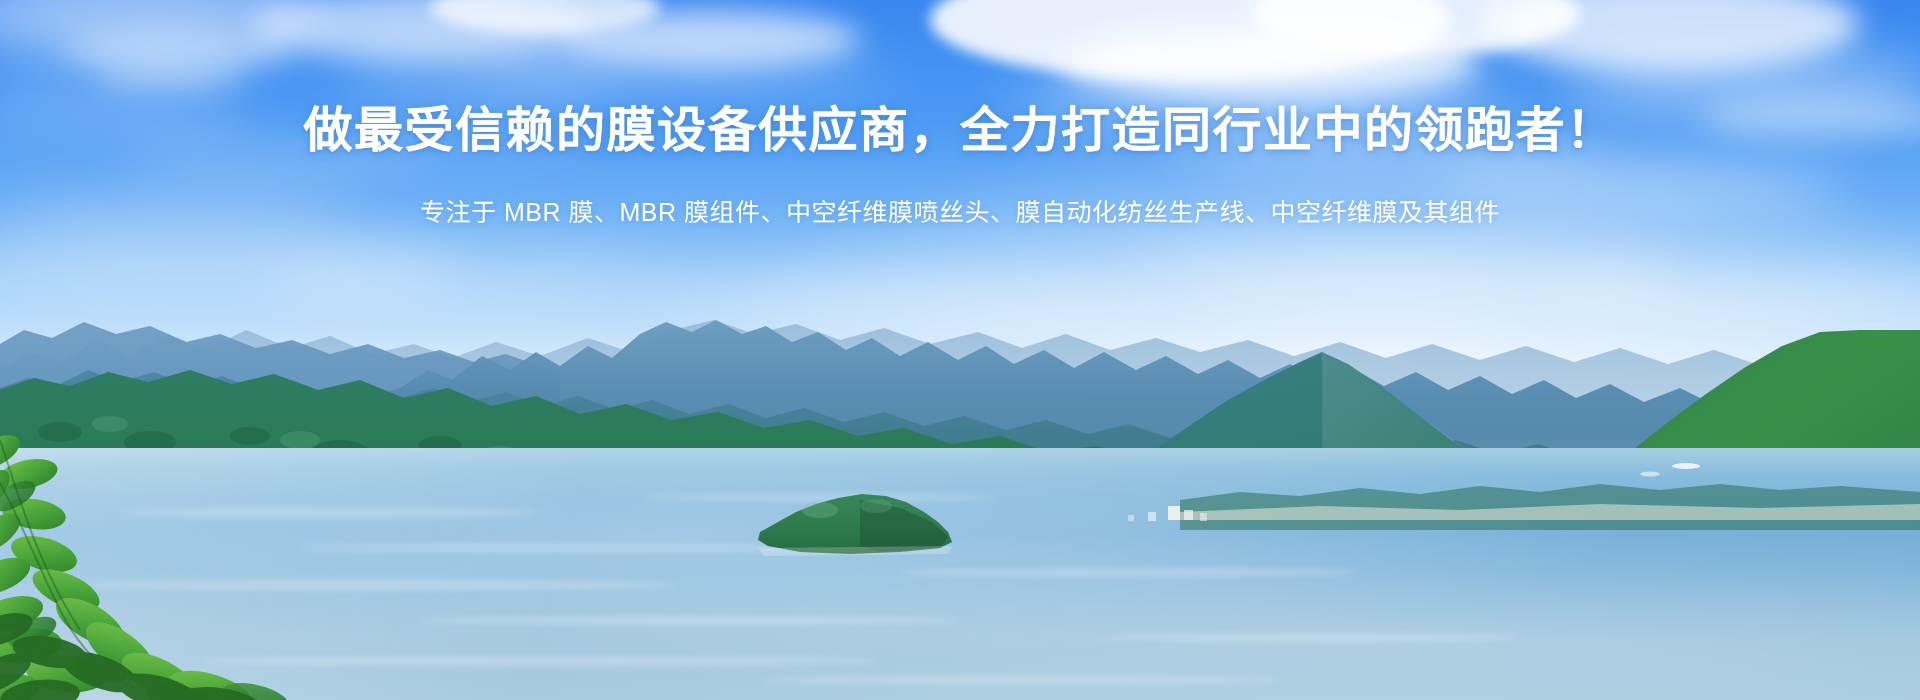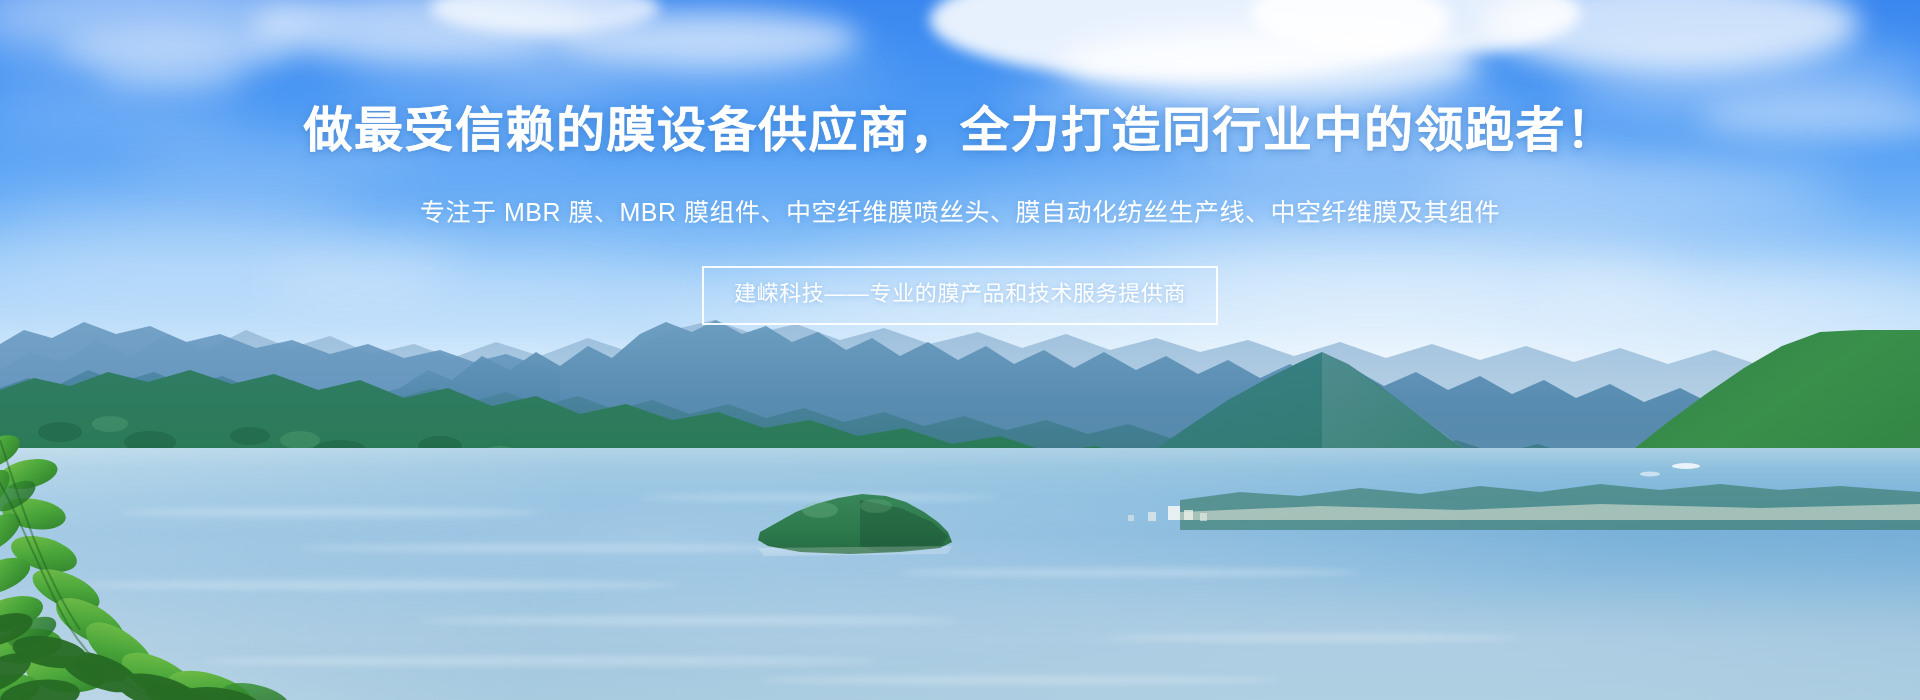--- a/index.html
+++ b/index.html
@@ -458,18 +458,15 @@
       <ellipse cx="120" cy="72" rx="40" ry="16" transform="rotate(20 120 72)"></ellipse>
       <ellipse cx="60" cy="96" rx="40" ry="16" transform="rotate(-6 60 96)"></ellipse>
       <ellipse cx="178" cy="92" rx="42" ry="16" transform="rotate(14 178 92)"></ellipse>
       <ellipse cx="240" cy="104" rx="44" ry="16" transform="rotate(8 240 104)"></ellipse>
     </g>
   </svg>
 
   <div class="textwrap">
     <h1 class="headline">做最受信赖的膜设备供应商，全力打造同行业中的领跑者！</h1>
     <p class="subline">专注于 MBR 膜、MBR 膜组件、中空纤维膜喷丝头、膜自动化纺丝生产线、中空纤维膜及其组件</p>
-    <div class="tagbox-row">
-      <div class="tagbox">建嵘科技——专业的膜产品和技术服务提供商</div>
-    </div>
   </div>
 
 </div>
 
 </body></html>

